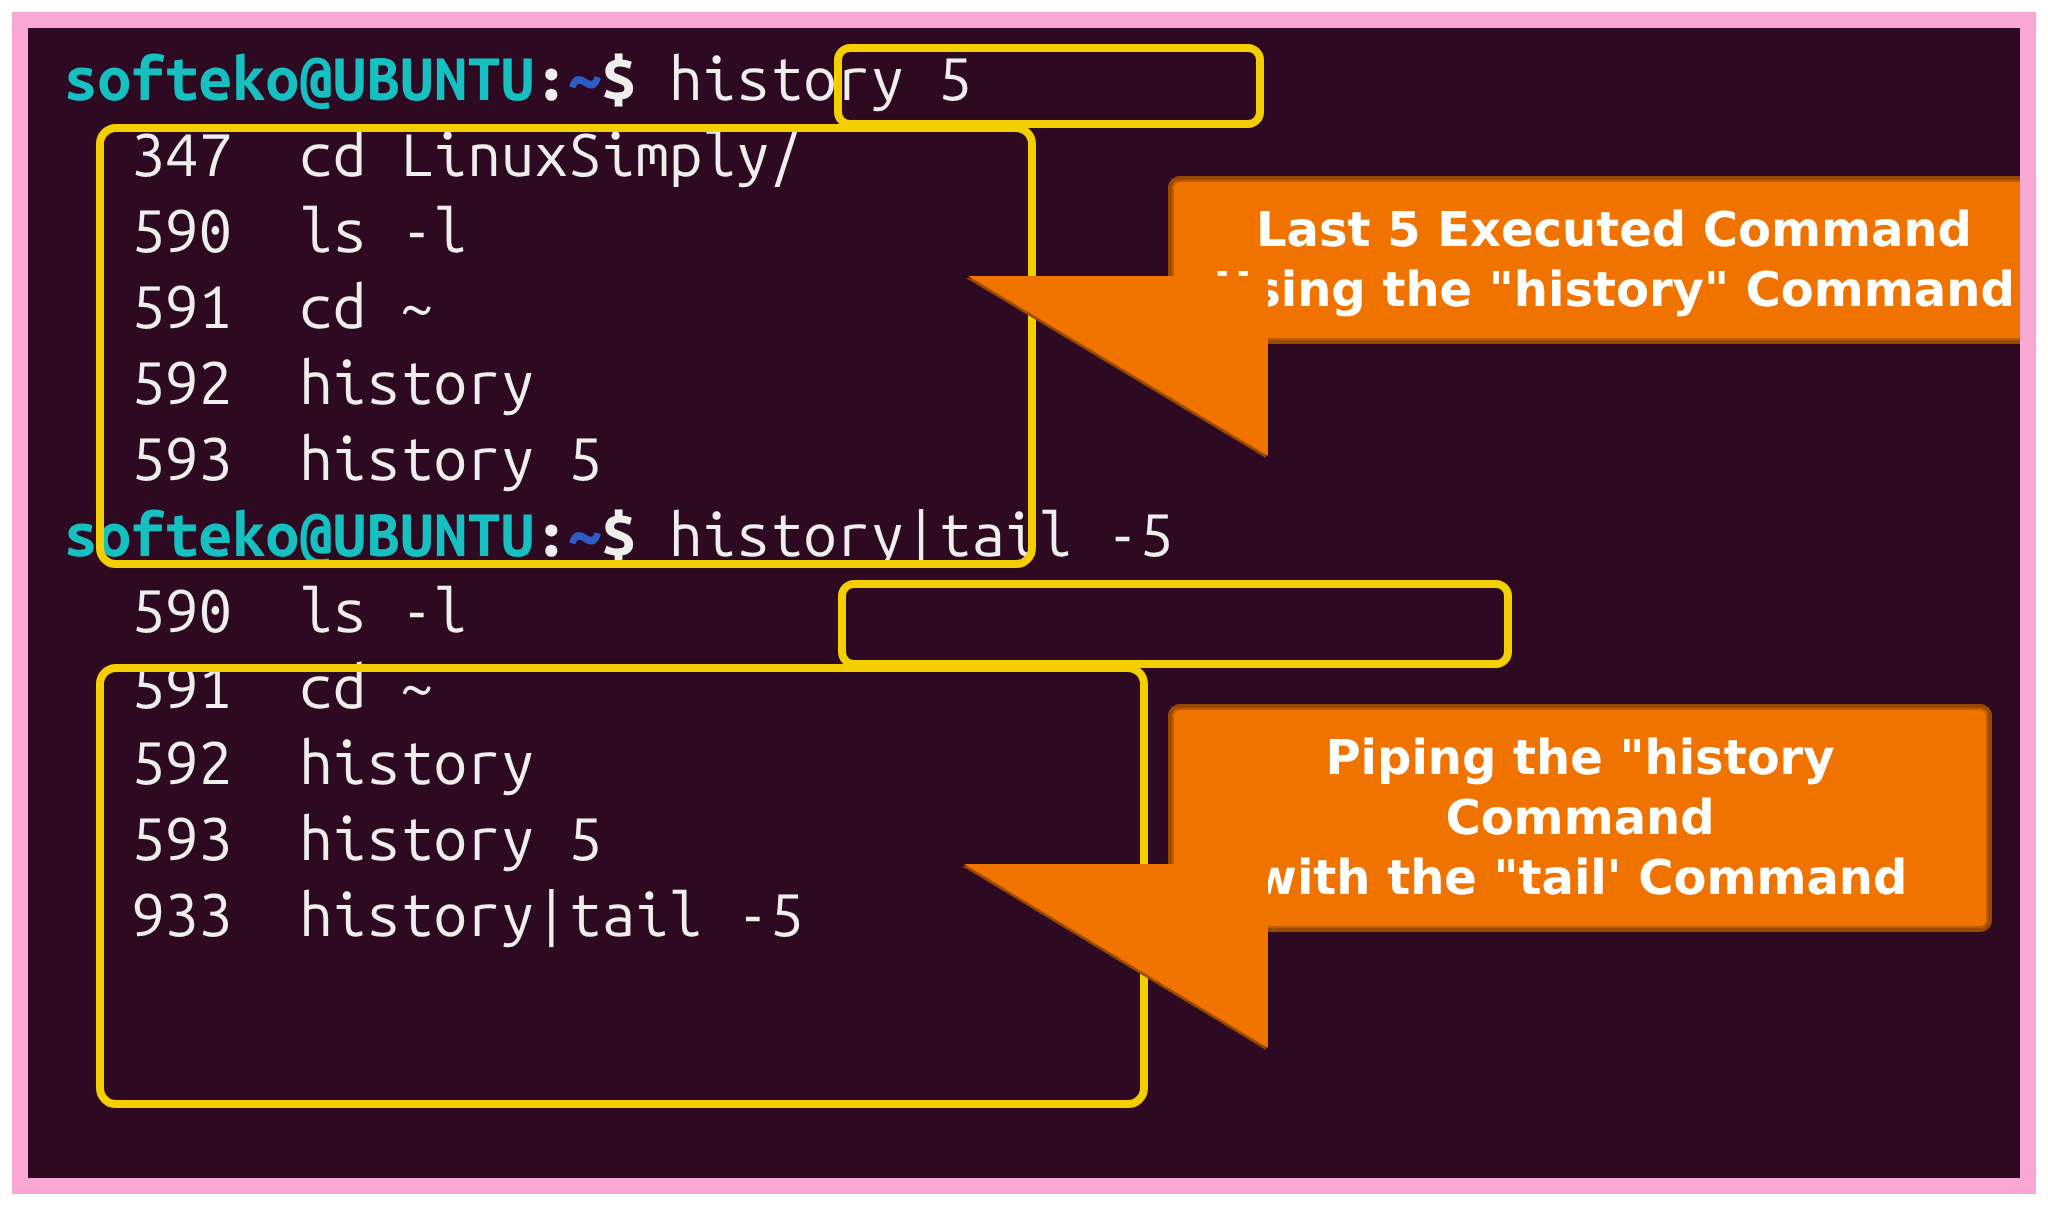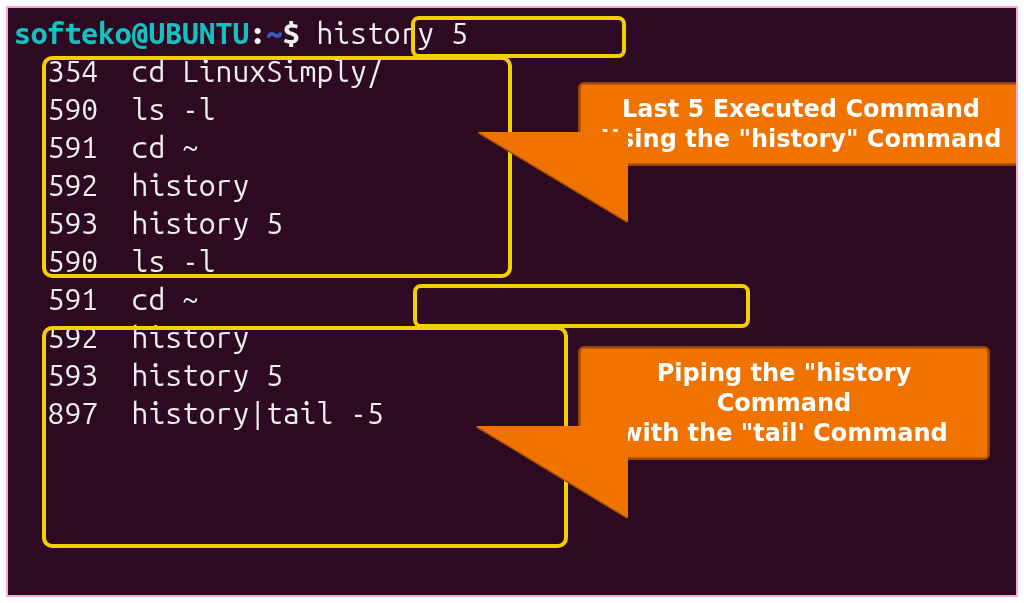--- a/index.html
+++ b/index.html
@@ -9,22 +9,22 @@
     font-family: "Ubuntu Mono", "DejaVu Sans Mono", "Consolas", monospace;
     position: relative;
   }
   .terminal {
     position: absolute;
     left: 6px;
     top: 6px;
     width: 1012px;
     height: 591px;
     background: #2d0922;
-    border: 2px solid #f9a8d4;
-    padding: 6px 6px 6px 6px;
+    border: 8px solid #f9a8d4;
+    padding: 6px 6px 6px 18px;
     font-size: 30px;
     line-height: 38px;
     color: #eeeeec;
     overflow: hidden;
   }
   .line { white-space: pre; position: relative; z-index: 5; }
   .user { color: #16c0c0; font-weight: bold; }
   .host { color: #16c0c0; font-weight: bold; }
   .colon { color: #eeeeec; font-weight: bold; }
   .path { color: #2e5cc5; font-weight: bold; }
@@ -89,32 +89,33 @@
     filter: drop-shadow(-1px 1px 0 #9a4900);
   }
 </style>
 </head>
 <body>
 
 <div class="terminal">
 
   <div class="line"><span class="user">softeko</span><span class="user">@</span><span class="host">UBUNTU</span><span class="colon">:</span><span class="path">~</span><span class="dollar">$</span><span class="cmd"> </span><span class="cmd">history 5</span></div>
 
-  <div class="line"><span class="hist-num">  354</span><span class="out">  cd LinuxSimply/</span></div>
+  <div class="line"><span class="hist-num">  347</span><span class="out">  cd LinuxSimply/</span></div>
   <div class="line"><span class="hist-num">  590</span><span class="out">  ls -l</span></div>
   <div class="line"><span class="hist-num">  591</span><span class="out">  cd ~</span></div>
   <div class="line"><span class="hist-num">  592</span><span class="out">  history</span></div>
   <div class="line"><span class="hist-num">  593</span><span class="out">  history 5</span></div>
 
+  <div class="line"><span class="user">softeko</span><span class="user">@</span><span class="host">UBUNTU</span><span class="colon">:</span><span class="path">~</span><span class="dollar">$</span><span class="cmd"> </span><span class="cmd">history|tail -5</span></div>
 
   <div class="line"><span class="hist-num">  590</span><span class="out">  ls -l</span></div>
   <div class="line"><span class="hist-num">  591</span><span class="out">  cd ~</span></div>
   <div class="line"><span class="hist-num">  592</span><span class="out">  history</span></div>
   <div class="line"><span class="hist-num">  593</span><span class="out">  history 5</span></div>
-  <div class="line"><span class="hist-num">  897</span><span class="out">  history|tail -5</span></div>
+  <div class="line"><span class="hist-num">  933</span><span class="out">  history|tail -5</span></div>
 
 
   <div class="hl-box hl-cmd1"></div>
   <div class="hl-box hl-out1"></div>
   <div class="hl-box hl-cmd2"></div>
   <div class="hl-box hl-out2"></div>
 
   <div class="callout callout1">
     <div class="tail"></div>
     <div>Last 5 Executed Command</div>

